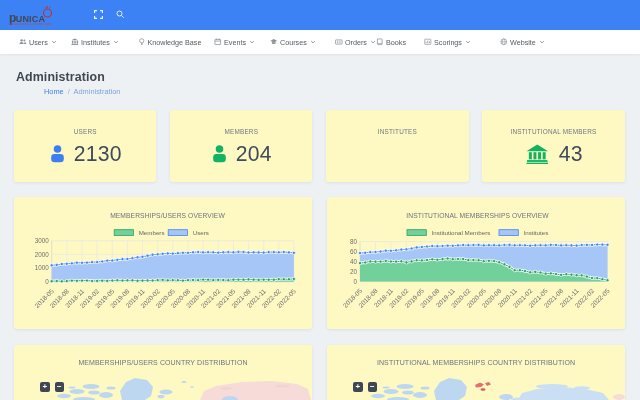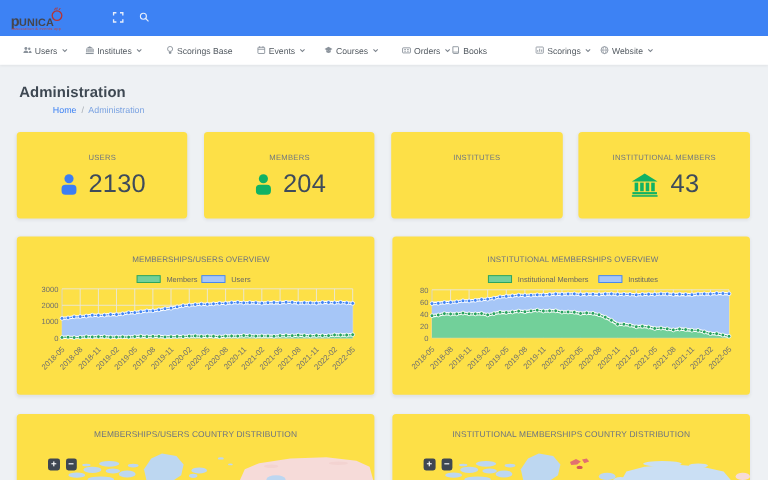--- a/index.html
+++ b/index.html
@@ -1,21 +1,21 @@
 <!DOCTYPE html>
 <html><head><meta charset="utf-8"><style>
 * { margin:0; padding:0; box-sizing:border-box; }
 html,body { width:640px; height:400px; overflow:hidden; background:#eef1f4; font-family:"Liberation Sans", sans-serif; }
 .topbar { position:absolute; left:0; top:0; width:640px; height:30px; background:#3d82f4; }
 .navbar { position:absolute; left:0; top:30px; width:640px; height:24px; background:#fff; box-shadow:0 1px 2px rgba(0,0,0,0.06); }
 .nav-item { position:absolute; top:0; height:24px; display:flex; align-items:center; gap:2.5px; font-size:7.2px; color:#545b62; }
 h1 { position:absolute; left:16px; top:69.5px; font-size:12.4px; font-weight:bold; color:#3e4852; letter-spacing:0.1px; }
 .crumb { position:absolute; left:16px; top:87px; font-size:7.4px; color:#a8aeb5; }
 .crumb .b1 { color:#3d82f4;margin-left:28px; } .crumb .b2 { color:#7ba3e2; }
-.card { position:absolute; background:#fde047; border-radius:3px; box-shadow:0 1px 3px rgba(50,60,70,0.09); }
+.card { position:absolute; background:#fef9c3; border-radius:3px; box-shadow:0 1px 3px rgba(50,60,70,0.09); }
 .stat { top:110px; width:142.4px; height:72px; }
 .stat-label { margin-top:18px; text-align:center; font-size:6.4px; color:#6e7681; letter-spacing:0.2px; }
 .stat-row { margin-top:7px; height:24px; padding-left:2px; display:flex; align-items:center; justify-content:center; gap:10px; }
 .stat-num { font-size:21.2px; color:#3e4b5b; letter-spacing:0.2px; }
 .chart { top:197px; width:298px; height:132px; }
 .mapcard { top:345px; width:298px; height:80px; }
 .map-title { position:absolute; top:14px; width:100%; text-align:center; font-size:7px; color:#6b7280; letter-spacing:0.1px; }
 .zbtn { position:absolute; top:37px; width:9.5px; height:9.5px; background:#3f4752; border-radius:2px; color:#fff; font-size:8px; line-height:9px; text-align:center; font-weight:bold; }
 </style></head><body>
 <div class="topbar">
@@ -64,21 +64,21 @@
       <span>Institutes</span>
       <svg width="6" height="6" viewBox="0 0 10 10" style="display:block;margin-left:1px">
         <polyline points="2,3.5 5,6.5 8,3.5" fill="none" stroke="#7c848d" stroke-width="1.4"></polyline>
       </svg>
     </div>
     <div class="nav-item" style="left:137.5px">
       <svg width="7.5" height="7.5" viewBox="0 0 16 16" style="display:block">
         <circle cx="8" cy="6" r="4.5" fill="none" stroke="#8a929b" stroke-width="1.6"></circle>
         <rect x="6" y="11" width="4" height="3.5" rx="1" fill="#8a929b"></rect>
       </svg>
-      <span>Scorings Base</span>
+      <span>Knowledge Base</span>
     </div>
     <div class="nav-item" style="left:214px">
       <svg width="7.5" height="7.5" viewBox="0 0 16 16" style="display:block">
         <rect x="2" y="3" width="12" height="11" rx="1" fill="none" stroke="#8a929b" stroke-width="1.6"></rect>
         <line x1="2" y1="6.5" x2="14" y2="6.5" stroke="#8a929b" stroke-width="1.6"></line>
         <line x1="5" y1="1" x2="5" y2="4" stroke="#8a929b" stroke-width="1.6"></line>
         <line x1="11" y1="1" x2="11" y2="4" stroke="#8a929b" stroke-width="1.6"></line>
       </svg>
       <span>Events</span>
       <svg width="6" height="6" viewBox="0 0 10 10" style="display:block;margin-left:1px">
@@ -108,21 +108,21 @@
         <polyline points="2,3.5 5,6.5 8,3.5" fill="none" stroke="#7c848d" stroke-width="1.4"></polyline>
       </svg>
     </div>
     <div class="nav-item" style="left:376px">
       <svg width="7.5" height="7.5" viewBox="0 0 16 16" style="display:block">
         <path d="M3 2h9a1 1 0 0 1 1 1v10a1 1 0 0 1-1 1H4.5A1.5 1.5 0 0 1 3 12.5z" fill="none" stroke="#8a929b" stroke-width="1.6"></path>
         <line x1="3" y1="11.5" x2="13" y2="11.5" stroke="#8a929b" stroke-width="1.4"></line>
       </svg>
       <span>Books</span>
     </div>
-    <div class="nav-item" style="left:446px">
+    <div class="nav-item" style="left:424px">
       <svg width="7.5" height="7.5" viewBox="0 0 16 16" style="display:block">
         <rect x="1.5" y="2.5" width="13" height="11" rx="1" fill="none" stroke="#8a929b" stroke-width="1.5"></rect>
         <line x1="4.5" y1="11" x2="4.5" y2="8" stroke="#8a929b" stroke-width="1.6"></line>
         <line x1="8" y1="11" x2="8" y2="5.5" stroke="#8a929b" stroke-width="1.6"></line>
         <line x1="11.5" y1="11" x2="11.5" y2="7" stroke="#8a929b" stroke-width="1.6"></line>
       </svg>
       <span>Scorings</span>
       <svg width="6" height="6" viewBox="0 0 10 10" style="display:block;margin-left:1px">
         <polyline points="2,3.5 5,6.5 8,3.5" fill="none" stroke="#7c848d" stroke-width="1.4"></polyline>
       </svg>

